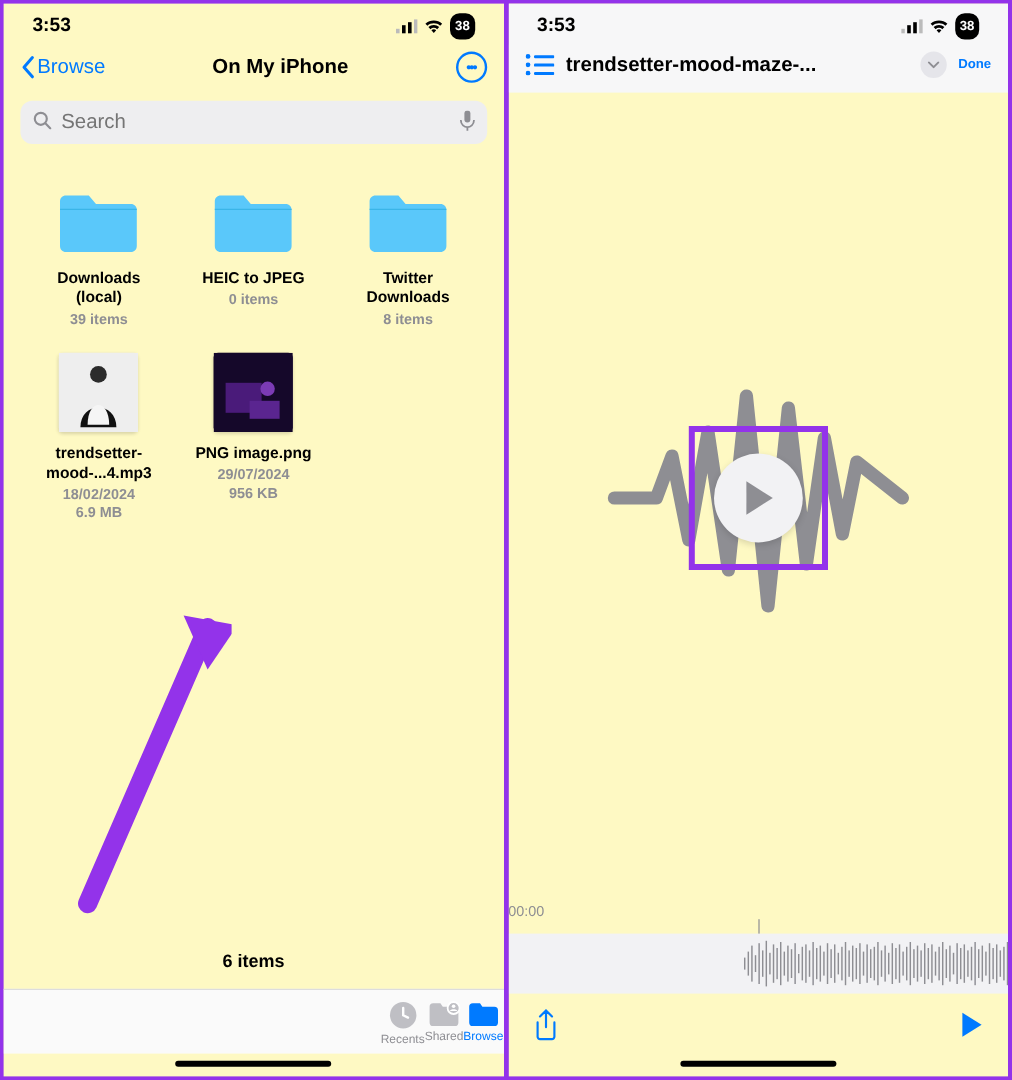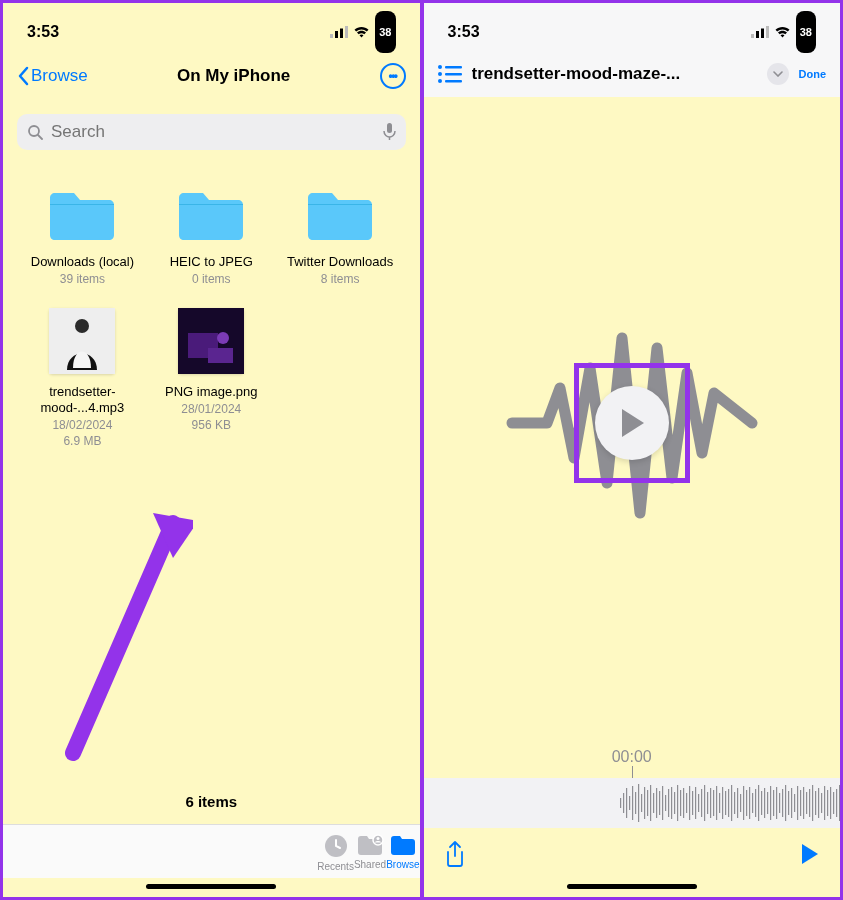--- a/index.html
+++ b/index.html
@@ -25,43 +25,43 @@
   display: flex;
   justify-content: space-between;
   align-items: center;
   padding: 8px 24px 4px;
   font-size: 16px;
   font-weight: 600;
 }
 .sb-right { display: flex; align-items: center; gap: 5px; }
 .battery-badge {
   background: #000; color: #fff; font-size: 11px; font-weight: 700;
-  border-radius: 8px; padding: 15px 4px;
+  border-radius: 8px; padding: 5px 4px;
 }
 .nav-bar {
   display: flex; align-items: center; justify-content: space-between;
   padding: 6px 14px 10px;
 }
 .back-btn { color: #007aff; display: flex; align-items: center; font-size: 17px; gap: 2px; }
 .nav-title { font-size: 17px; font-weight: 600; }
 .more-btn {
   width: 26px; height: 26px; border: 2px solid #007aff; border-radius: 50%;
   display: flex; align-items: center; justify-content: center; color: #007aff;
   font-weight: bold; letter-spacing: -1.5px; font-size: 12px;
 }
 .search {
-  margin: 15px 14px 8px; background: #eeeef0; border-radius: 10px;
-  display: flex; align-items: center; padding: 8px 10px; gap: 8px;
+  margin: 5px 14px 8px; background: #eeeef0; border-radius: 10px;
+  display: flex; padding: 8px 10px; gap: 8px;
 }
 .search input {
   flex: 1; border: none; background: transparent; font-size: 17px; color: #8e8e93; outline: none;
 }
 .grid {
   display: grid; grid-template-columns: repeat(3, 1fr);
-  gap: 20px 10px; padding: 30px 20px;
+  gap: 20px 10px; padding: 30px 20px; font-weight: bold;
 }
 .item { display: flex; flex-direction: column; align-items: center; text-align: center; }
 .folder-icon {
   width: 72px; height: 56px; position: relative; margin-bottom: 10px;
 }
 .folder-icon svg { width: 100%; height: 100%; }
 .item-name { font-size: 13px; line-height: 1.25; margin-bottom: 2px; max-width: 110px; }
 .item-sub { font-size: 12px; color: #8e8e93; line-height: 1.3; }
 .thumb {
   width: 66px; height: 66px; border-radius: 4px; margin-bottom: 10px;
@@ -98,21 +98,21 @@
 .play-circle {
   width:74px; height:74px; background:#f2f2f4; border-radius:50%;
   display:flex; align-items:center; justify-content:center;
   box-shadow:0 2px 6px rgba(0,0,0,0.15); position:relative; z-index:2;
 }
 .purple-box {
   position:absolute; border:5px solid #9333ea; width:116px; height:120px;
   z-index:3; pointer-events:none;
 }
 .timeline { padding: 0 0 0 0; }
-.time-lbl { font-size:16px; color:#8e8e93; text-align:center; padding-bottom:2px;}
+.time-lbl { font-size:12px; color:#8e8e93; padding-bottom:2px;}
 .wavebar { height:50px; background:#f2f2f4; position:relative; overflow:hidden;}
 .wave-svg { position:absolute; right:-40px; top:0; height:100%; }
 .bottom-controls { display:flex; justify-content:space-between; align-items:center; padding:12px 20px 10px;}
 .share-icon { color:#007aff; }
 .play-small { color:#007aff; }
 </style>
 </head>
 <body>
 
 <div class="phone">
@@ -207,21 +207,21 @@
     <div class="item">
       <div class="thumb" style="background:#1a0b2e;">
         <svg width="66" height="66" viewBox="0 0 66 66">
             <rect width="66" height="66" fill="#15082a"></rect>
             <rect x="10" y="25" width="30" height="25" fill="#4a1b7a"></rect>
             <circle cx="45" cy="30" r="6" fill="#7b3bb5"></circle>
             <rect x="30" y="40" width="25" height="15" fill="#5a2590"></rect>
           </svg>
       </div>
       <div class="item-name">PNG image.png</div>
-      <div class="item-sub">28/01/2024</div>
+      <div class="item-sub">29/07/2024</div>
       <div class="item-sub">956 KB</div>
     </div>
   </div>
 
   <div style="flex:1"></div>
   <div class="footer-count">6 items</div>
 
   <div class="tabbar">
     <div class="tab">
       <svg width="26" height="26" viewBox="0 0 26 26">

